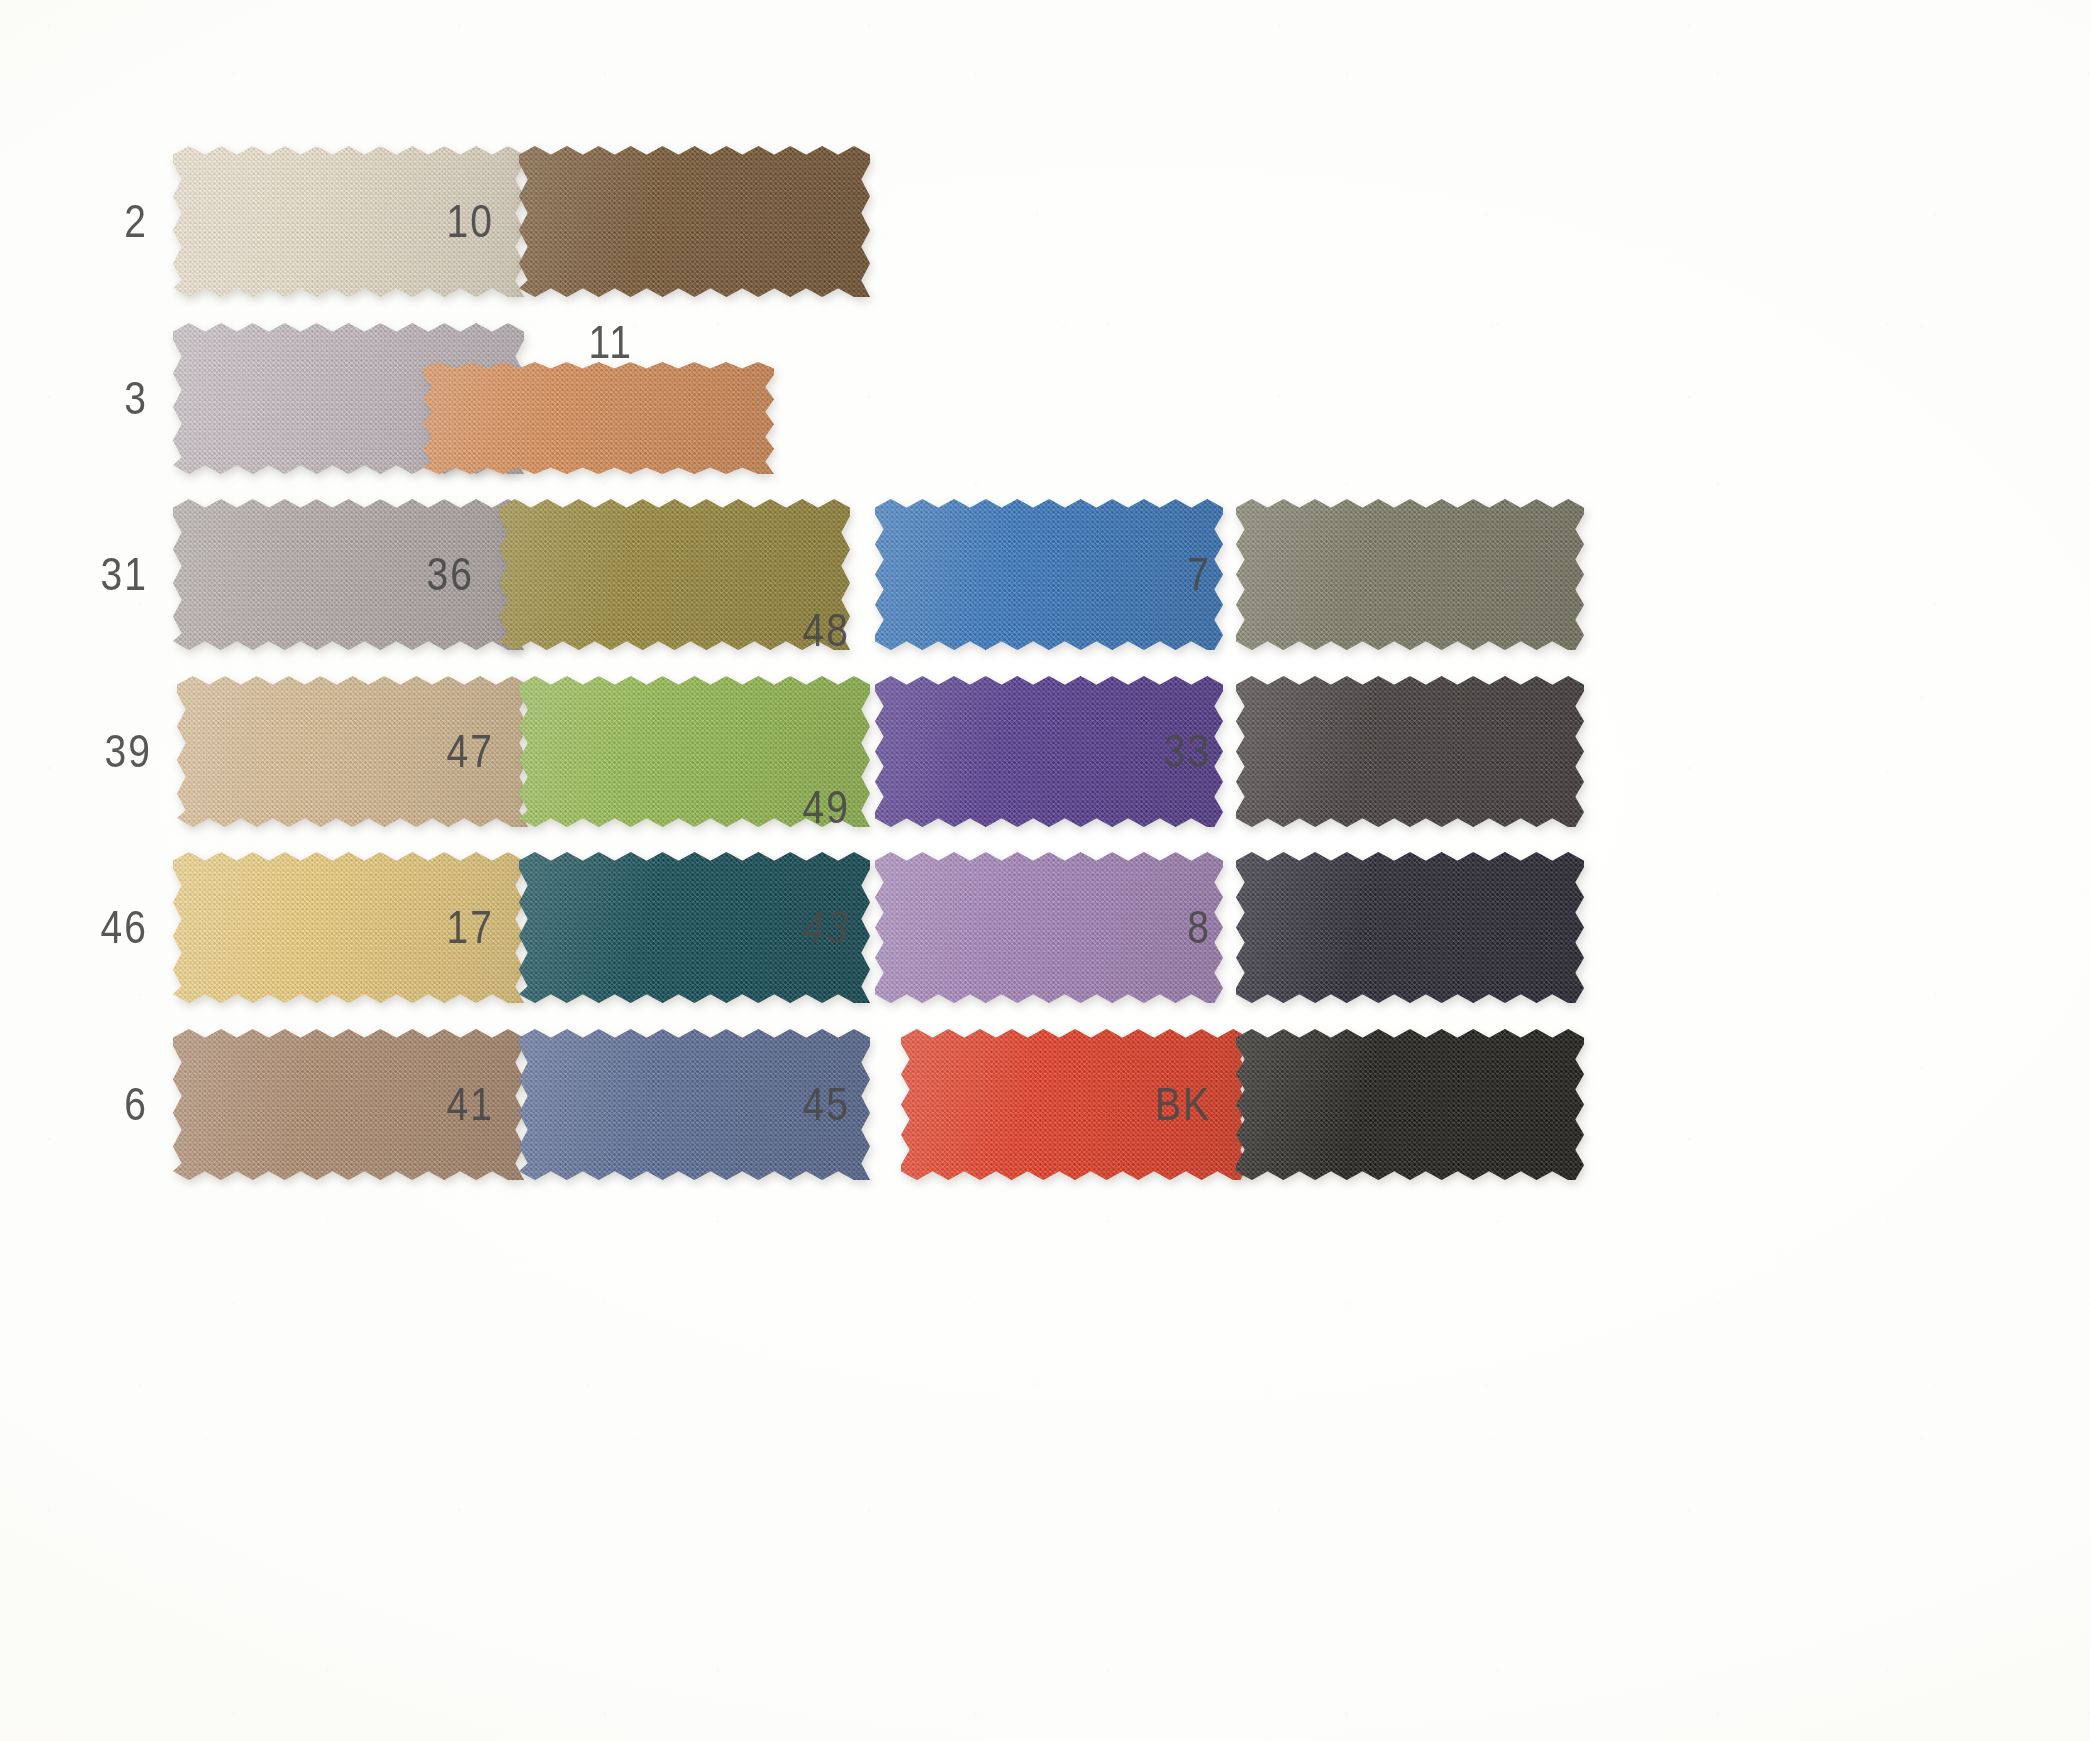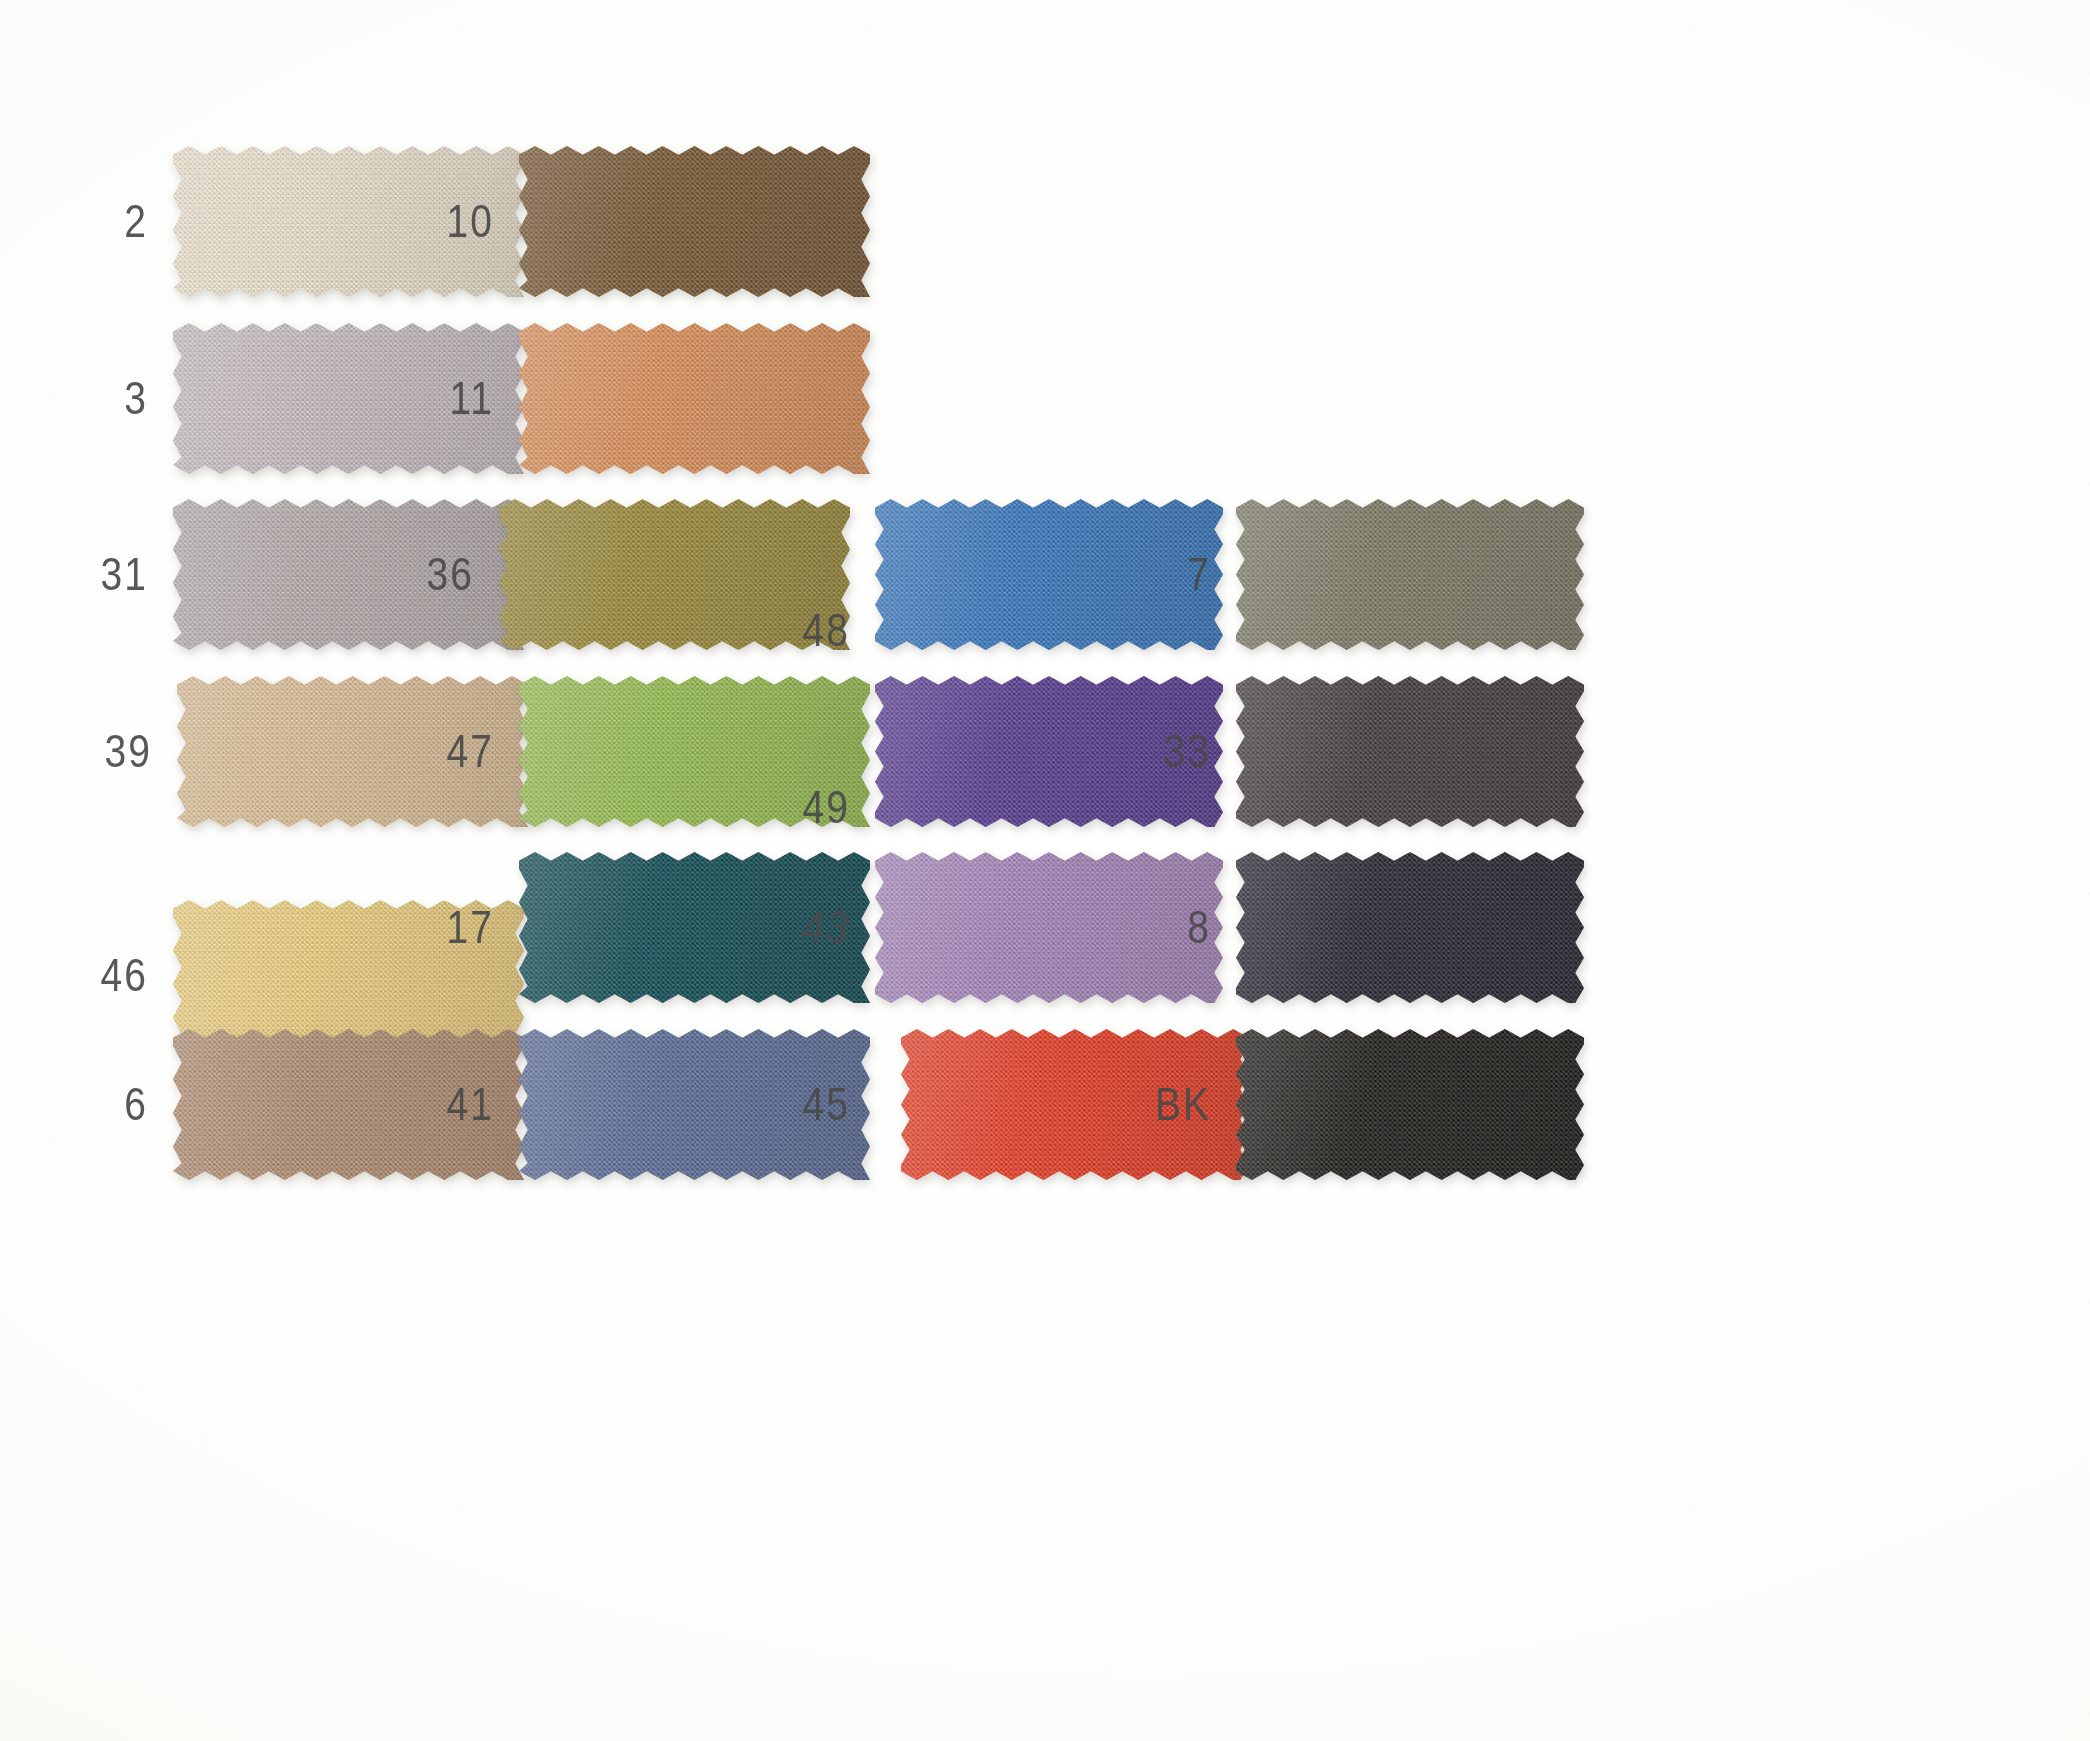--- a/index.html
+++ b/index.html
@@ -107,42 +107,42 @@
         <div class="sheen"></div>
       </div>
     </div>
     <div class="swatch-row" style="left: 58px; top: 676px; height: 151px; align-items: center;">
       <div class="swatch-label">39</div>
       <div class="swatch" style="width: 351px; height: 151px; --c: #e2c59b; --pink: polygon(0.000% 5.806%,4.545% 0.000%,9.091% 5.806%,13.636% 0.000%,18.182% 5.806%,22.727% 0.000%,27.273% 5.806%,31.818% 0.000%,36.364% 5.806%,40.909% 0.000%,45.455% 5.806%,50.000% 0.000%,54.545% 5.806%,59.091% 0.000%,63.636% 5.806%,68.182% 0.000%,72.727% 5.806%,77.273% 0.000%,81.818% 5.806%,86.364% 0.000%,90.909% 5.806%,95.455% 0.000%,100.000% 5.806%,100.000% 11.111%,97.500% 22.222%,100.000% 33.333%,97.500% 44.444%,100.000% 55.556%,97.500% 66.667%,100.000% 77.778%,97.500% 88.889%,100.000% 100.000%,95.455% 100.000%,90.909% 94.194%,86.364% 100.000%,81.818% 94.194%,77.273% 100.000%,72.727% 94.194%,68.182% 100.000%,63.636% 94.194%,59.091% 100.000%,54.545% 94.194%,50.000% 100.000%,45.455% 94.194%,40.909% 100.000%,36.364% 94.194%,31.818% 100.000%,27.273% 94.194%,22.727% 100.000%,18.182% 94.194%,13.636% 100.000%,9.091% 94.194%,4.545% 100.000%,0.000% 94.194%,2.500% 88.889%,0.000% 77.778%,2.500% 66.667%,0.000% 55.556%,2.500% 44.444%,0.000% 33.333%,2.500% 22.222%,0.000% 11.111%);">
         <div class="cloth"></div>
         <div class="sheen"></div>
       </div>
     </div>
-    <div class="swatch-row" style="left: 54px; top: 900px; height: 151px;">
+    <div class="swatch-row" style="left: 54px; top: 852px; height: 151px;">
       <div class="swatch-label">46</div>
       <div class="swatch" style="width: 351px; height: 151px; --c: #f5d684; --pink: polygon(0.000% 5.806%,4.545% 0.000%,9.091% 5.806%,13.636% 0.000%,18.182% 5.806%,22.727% 0.000%,27.273% 5.806%,31.818% 0.000%,36.364% 5.806%,40.909% 0.000%,45.455% 5.806%,50.000% 0.000%,54.545% 5.806%,59.091% 0.000%,63.636% 5.806%,68.182% 0.000%,72.727% 5.806%,77.273% 0.000%,81.818% 5.806%,86.364% 0.000%,90.909% 5.806%,95.455% 0.000%,100.000% 5.806%,100.000% 11.111%,97.500% 22.222%,100.000% 33.333%,97.500% 44.444%,100.000% 55.556%,97.500% 66.667%,100.000% 77.778%,97.500% 88.889%,100.000% 100.000%,95.455% 100.000%,90.909% 94.194%,86.364% 100.000%,81.818% 94.194%,77.273% 100.000%,72.727% 94.194%,68.182% 100.000%,63.636% 94.194%,59.091% 100.000%,54.545% 94.194%,50.000% 100.000%,45.455% 94.194%,40.909% 100.000%,36.364% 94.194%,31.818% 100.000%,27.273% 94.194%,22.727% 100.000%,18.182% 94.194%,13.636% 100.000%,9.091% 94.194%,4.545% 100.000%,0.000% 94.194%,2.500% 88.889%,0.000% 77.778%,2.500% 66.667%,0.000% 55.556%,2.500% 44.444%,0.000% 33.333%,2.500% 22.222%,0.000% 11.111%);">
         <div class="cloth"></div>
         <div class="sheen"></div>
       </div>
     </div>
     <div class="swatch-row" style="left: 54px; top: 1029px; height: 151px;">
       <div class="swatch-label">6</div>
       <div class="swatch" style="width: 351px; height: 151px; --c: #b79376; --pink: polygon(0.000% 5.806%,4.545% 0.000%,9.091% 5.806%,13.636% 0.000%,18.182% 5.806%,22.727% 0.000%,27.273% 5.806%,31.818% 0.000%,36.364% 5.806%,40.909% 0.000%,45.455% 5.806%,50.000% 0.000%,54.545% 5.806%,59.091% 0.000%,63.636% 5.806%,68.182% 0.000%,72.727% 5.806%,77.273% 0.000%,81.818% 5.806%,86.364% 0.000%,90.909% 5.806%,95.455% 0.000%,100.000% 5.806%,100.000% 11.111%,97.500% 22.222%,100.000% 33.333%,97.500% 44.444%,100.000% 55.556%,97.500% 66.667%,100.000% 77.778%,97.500% 88.889%,100.000% 100.000%,95.455% 100.000%,90.909% 94.194%,86.364% 100.000%,81.818% 94.194%,77.273% 100.000%,72.727% 94.194%,68.182% 100.000%,63.636% 94.194%,59.091% 100.000%,54.545% 94.194%,50.000% 100.000%,45.455% 94.194%,40.909% 100.000%,36.364% 94.194%,31.818% 100.000%,27.273% 94.194%,22.727% 100.000%,18.182% 94.194%,13.636% 100.000%,9.091% 94.194%,4.545% 100.000%,0.000% 94.194%,2.500% 88.889%,0.000% 77.778%,2.500% 66.667%,0.000% 55.556%,2.500% 44.444%,0.000% 33.333%,2.500% 22.222%,0.000% 11.111%);">
         <div class="cloth"></div>
         <div class="sheen"></div>
       </div>
     </div>
     <div class="swatch-row" style="left: 400px; top: 146px; height: 151px;">
       <div class="swatch-label">10</div>
       <div class="swatch" style="width: 351px; height: 151px; --c: #7d5c37; --pink: polygon(0.000% 5.806%,4.545% 0.000%,9.091% 5.806%,13.636% 0.000%,18.182% 5.806%,22.727% 0.000%,27.273% 5.806%,31.818% 0.000%,36.364% 5.806%,40.909% 0.000%,45.455% 5.806%,50.000% 0.000%,54.545% 5.806%,59.091% 0.000%,63.636% 5.806%,68.182% 0.000%,72.727% 5.806%,77.273% 0.000%,81.818% 5.806%,86.364% 0.000%,90.909% 5.806%,95.455% 0.000%,100.000% 5.806%,100.000% 11.111%,97.500% 22.222%,100.000% 33.333%,97.500% 44.444%,100.000% 55.556%,97.500% 66.667%,100.000% 77.778%,97.500% 88.889%,100.000% 100.000%,95.455% 100.000%,90.909% 94.194%,86.364% 100.000%,81.818% 94.194%,77.273% 100.000%,72.727% 94.194%,68.182% 100.000%,63.636% 94.194%,59.091% 100.000%,54.545% 94.194%,50.000% 100.000%,45.455% 94.194%,40.909% 100.000%,36.364% 94.194%,31.818% 100.000%,27.273% 94.194%,22.727% 100.000%,18.182% 94.194%,13.636% 100.000%,9.091% 94.194%,4.545% 100.000%,0.000% 94.194%,2.500% 88.889%,0.000% 77.778%,2.500% 66.667%,0.000% 55.556%,2.500% 44.444%,0.000% 33.333%,2.500% 22.222%,0.000% 11.111%);">
         <div class="cloth"></div>
         <div class="sheen"></div>
       </div>
     </div>
-    <div class="swatch-row" style="left: 400px; top: 323px; height: 151px;">
+    <div class="swatch-row" style="left: 423px; top: 323px; height: 151px; flex-direction: column;">
       <div class="swatch-label">11</div>
       <div class="swatch" style="width: 351px; height: 151px; --c: #e2955d; --pink: polygon(0.000% 5.806%,4.545% 0.000%,9.091% 5.806%,13.636% 0.000%,18.182% 5.806%,22.727% 0.000%,27.273% 5.806%,31.818% 0.000%,36.364% 5.806%,40.909% 0.000%,45.455% 5.806%,50.000% 0.000%,54.545% 5.806%,59.091% 0.000%,63.636% 5.806%,68.182% 0.000%,72.727% 5.806%,77.273% 0.000%,81.818% 5.806%,86.364% 0.000%,90.909% 5.806%,95.455% 0.000%,100.000% 5.806%,100.000% 11.111%,97.500% 22.222%,100.000% 33.333%,97.500% 44.444%,100.000% 55.556%,97.500% 66.667%,100.000% 77.778%,97.500% 88.889%,100.000% 100.000%,95.455% 100.000%,90.909% 94.194%,86.364% 100.000%,81.818% 94.194%,77.273% 100.000%,72.727% 94.194%,68.182% 100.000%,63.636% 94.194%,59.091% 100.000%,54.545% 94.194%,50.000% 100.000%,45.455% 94.194%,40.909% 100.000%,36.364% 94.194%,31.818% 100.000%,27.273% 94.194%,22.727% 100.000%,18.182% 94.194%,13.636% 100.000%,9.091% 94.194%,4.545% 100.000%,0.000% 94.194%,2.500% 88.889%,0.000% 77.778%,2.500% 66.667%,0.000% 55.556%,2.500% 44.444%,0.000% 33.333%,2.500% 22.222%,0.000% 11.111%);">
         <div class="cloth"></div>
         <div class="sheen"></div>
       </div>
     </div>
     <div class="swatch-row" style="left: 380px; top: 499px; height: 151px;">
       <div class="swatch-label">36</div>
       <div class="swatch" style="width: 351px; height: 151px; --c: #a08f3e; --pink: polygon(0.000% 5.806%,4.545% 0.000%,9.091% 5.806%,13.636% 0.000%,18.182% 5.806%,22.727% 0.000%,27.273% 5.806%,31.818% 0.000%,36.364% 5.806%,40.909% 0.000%,45.455% 5.806%,50.000% 0.000%,54.545% 5.806%,59.091% 0.000%,63.636% 5.806%,68.182% 0.000%,72.727% 5.806%,77.273% 0.000%,81.818% 5.806%,86.364% 0.000%,90.909% 5.806%,95.455% 0.000%,100.000% 5.806%,100.000% 11.111%,97.500% 22.222%,100.000% 33.333%,97.500% 44.444%,100.000% 55.556%,97.500% 66.667%,100.000% 77.778%,97.500% 88.889%,100.000% 100.000%,95.455% 100.000%,90.909% 94.194%,86.364% 100.000%,81.818% 94.194%,77.273% 100.000%,72.727% 94.194%,68.182% 100.000%,63.636% 94.194%,59.091% 100.000%,54.545% 94.194%,50.000% 100.000%,45.455% 94.194%,40.909% 100.000%,36.364% 94.194%,31.818% 100.000%,27.273% 94.194%,22.727% 100.000%,18.182% 94.194%,13.636% 100.000%,9.091% 94.194%,4.545% 100.000%,0.000% 94.194%,2.500% 88.889%,0.000% 77.778%,2.500% 66.667%,0.000% 55.556%,2.500% 44.444%,0.000% 33.333%,2.500% 22.222%,0.000% 11.111%);">
         <div class="cloth"></div>

